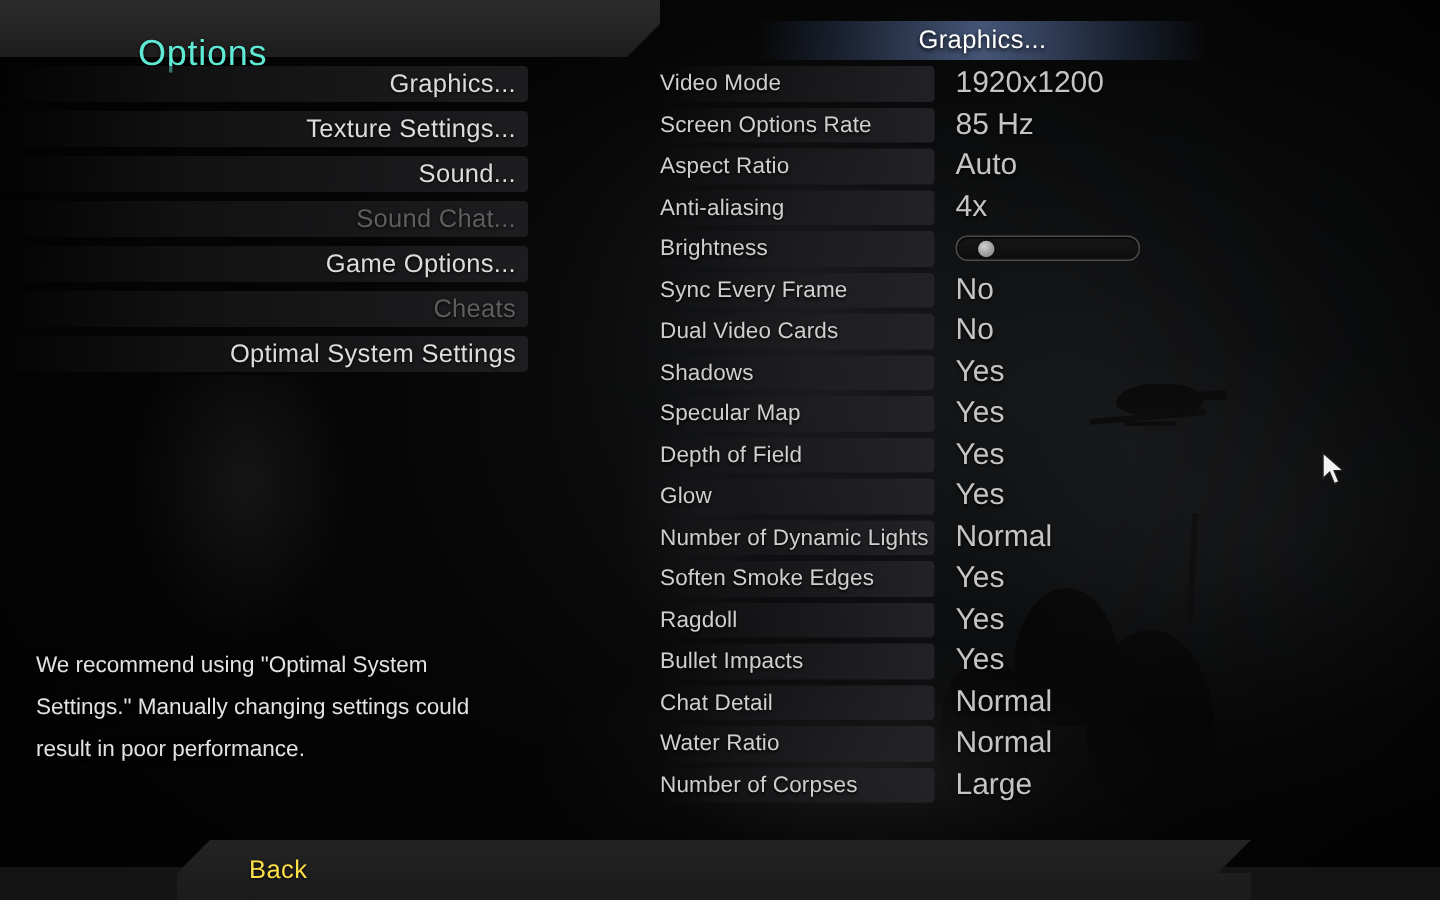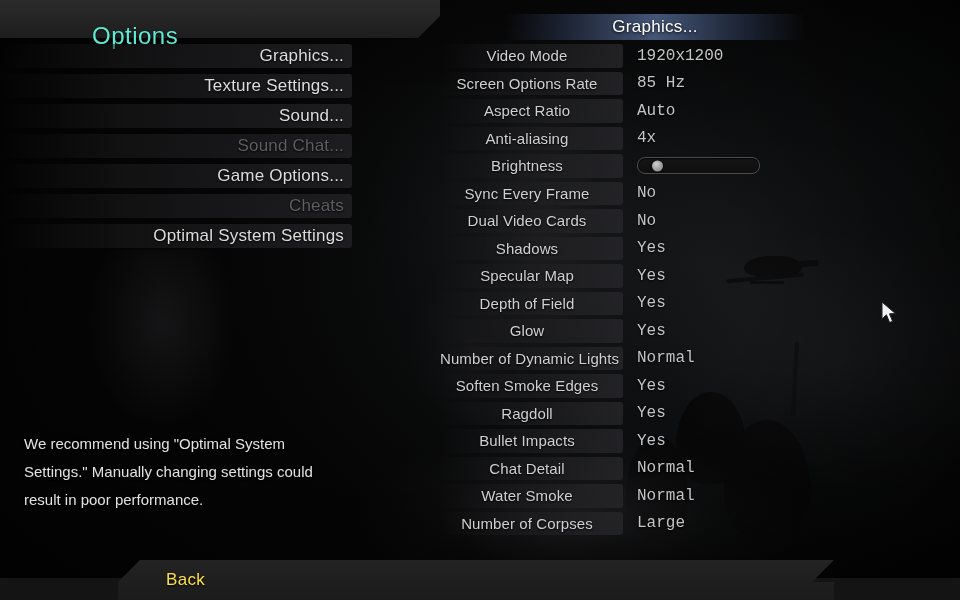--- a/index.html
+++ b/index.html
@@ -212,39 +212,38 @@
   .srow {
     position: relative;
     height: 23.5px;
     margin-bottom: 4px;
     display: flex;
     align-items: center;
     cursor: pointer;
   }
   .srow .skey {
     width: 174px;
-    text-align: center;
+    text-align: left;
     padding-right: 9px;
     font-size: 15px;
     color: #cfcfcf;
     letter-spacing: .1px;
     white-space: nowrap;
     text-shadow: 0 1px 2px rgba(0,0,0,.95);
     background: linear-gradient(90deg, rgba(20,20,22,0) 0%, rgba(28,28,31,.6) 40%, rgba(38,38,42,.85) 100%);
     line-height: 23.5px;
     height: 23.5px;
     border-radius: 0 3px 3px 0;
   }
   .srow .sval {
     margin-left: 14px;
-    font-size: 16px;
+    font-size: 20px;
     color: #c4c4c4;
     white-space: nowrap;
     text-shadow: 0 1px 2px rgba(0,0,0,.95);
-    font-family: Liberation Mono, monospace;
   }
 
   
   .slider {
     margin-left: 14px;
     position: relative;
     width: 121px;
     height: 15px;
     border-radius: 8px;
     background: linear-gradient(180deg, #161617 0%, #0e0e0f 100%);
@@ -411,21 +410,21 @@
         </div>
         <div class="srow">
           <div class="skey">Bullet Impacts</div>
           <div class="sval">Yes</div>
         </div>
         <div class="srow">
           <div class="skey">Chat Detail</div>
           <div class="sval">Normal</div>
         </div>
         <div class="srow">
-          <div class="skey">Water Smoke</div>
+          <div class="skey">Water Ratio</div>
           <div class="sval">Normal</div>
         </div>
         <div class="srow">
           <div class="skey">Number of Corpses</div>
           <div class="sval">Large</div>
         </div>
       </div>
   </div>
 
   <div class="bottom-strip"></div>

